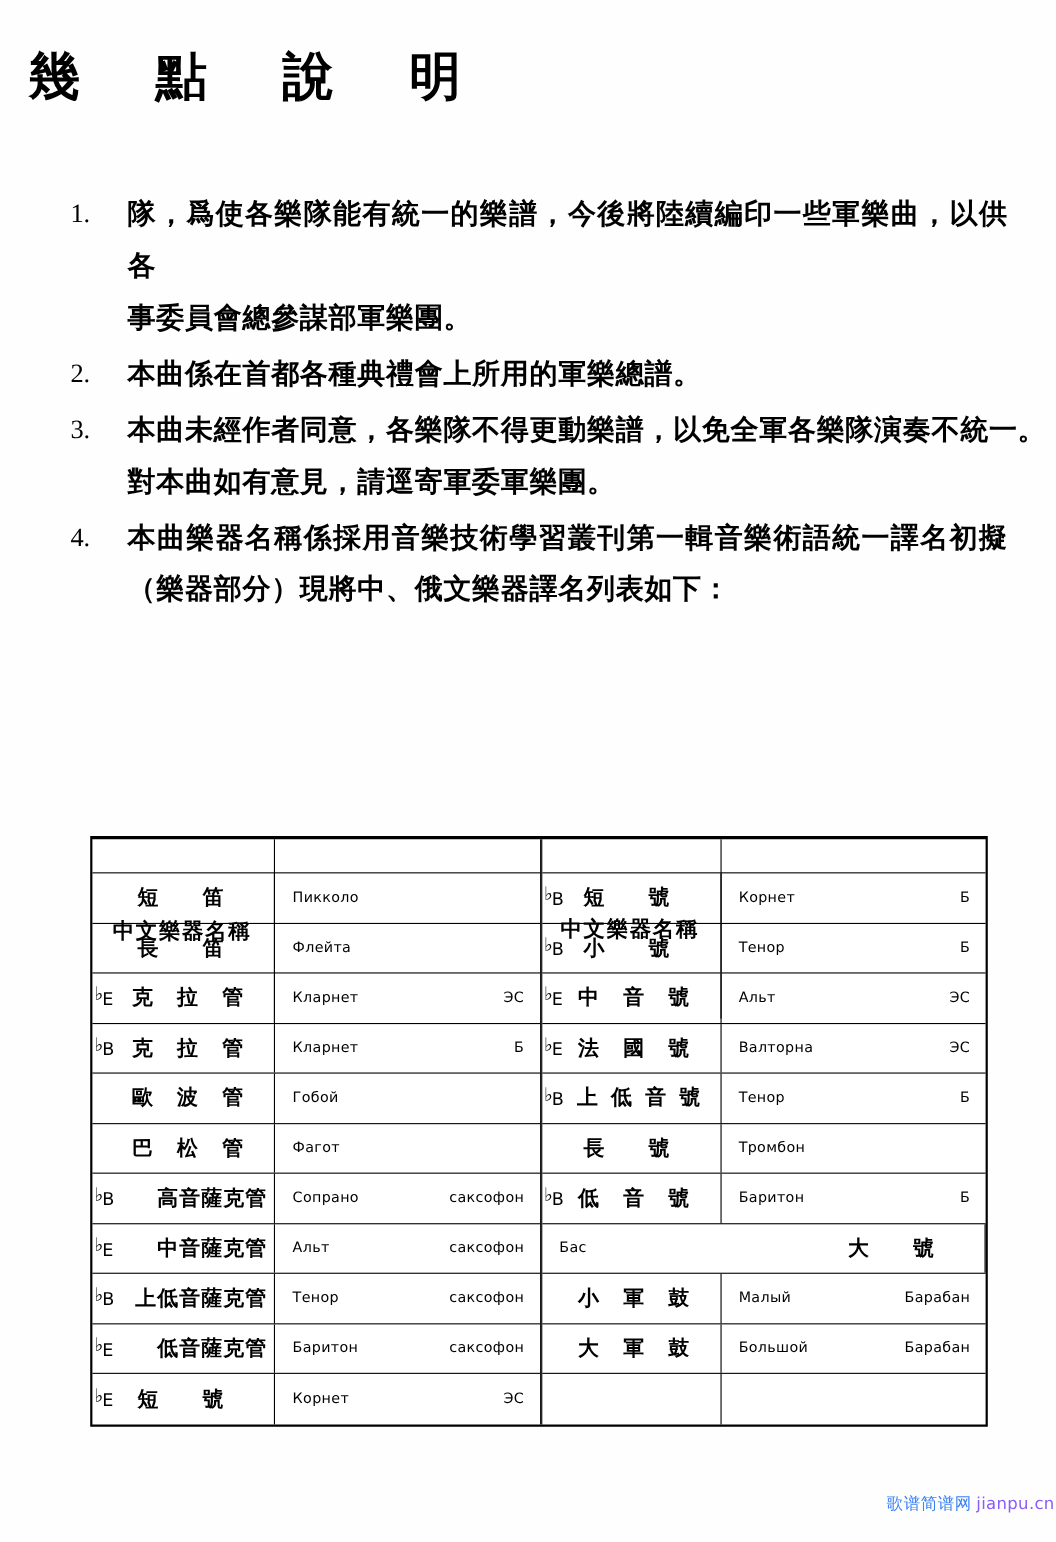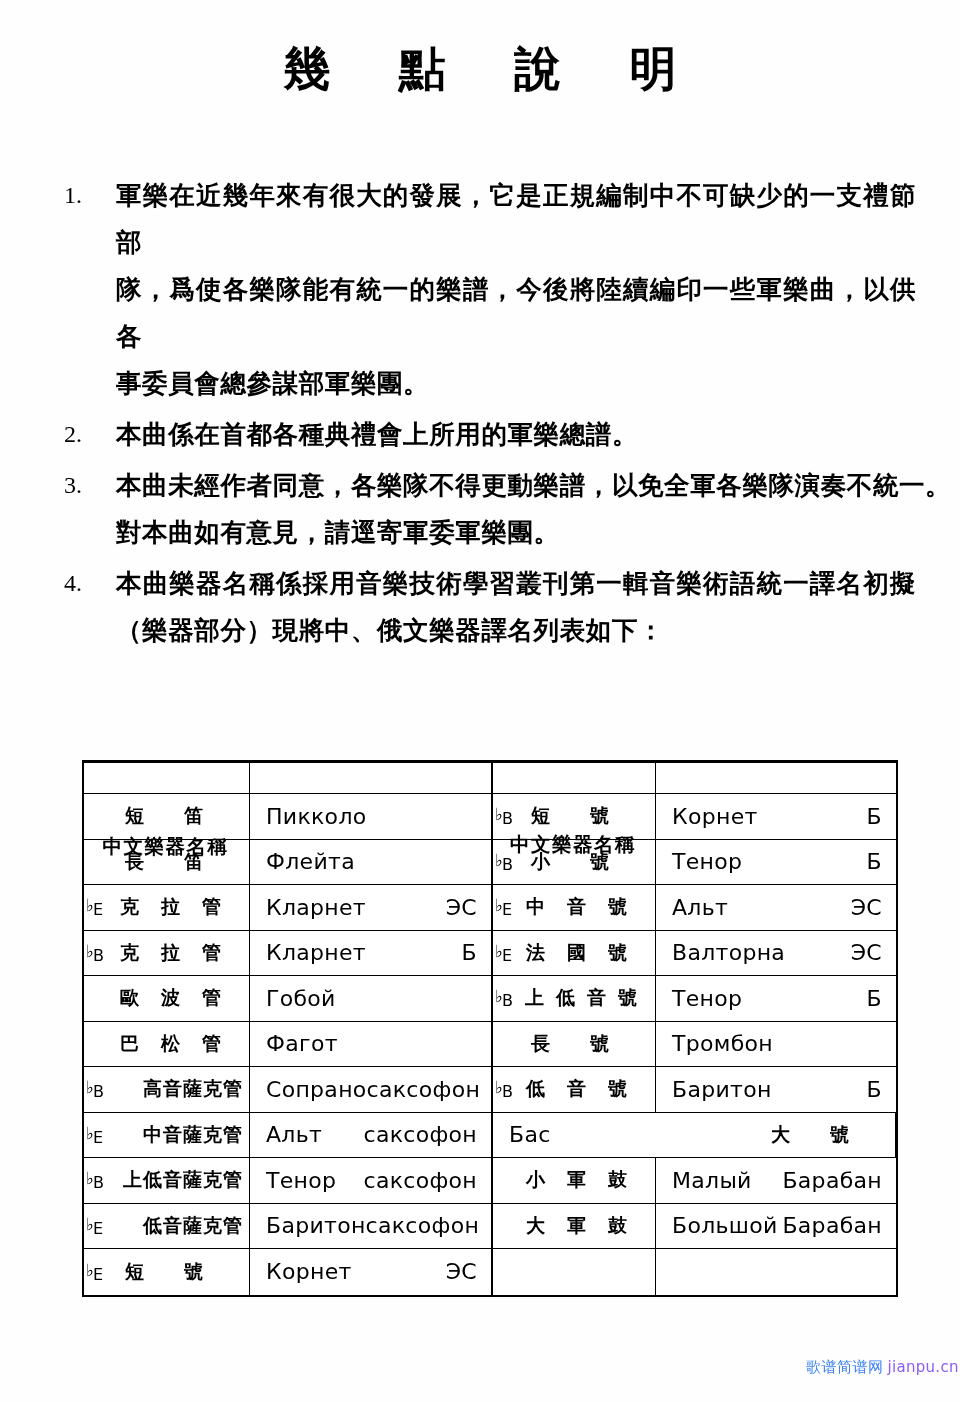--- a/index.html
+++ b/index.html
@@ -23,21 +23,21 @@
     height: 1402px;
     background: #fefefe;
   }
 
   
   .title {
     position: absolute;
     top: 38px;
     left: 0;
     width: 960px;
-    text-align: center;
+    text-align: left;
     font-size: 47px;
     font-weight: bold;
     letter-spacing: 26px;
     text-indent: 26px;
     font-family: "DejaVu Serif", "Liberation Serif", serif;
     color: #000;
   }
 
   
   .body-block {
@@ -124,21 +124,21 @@
     font-weight: 600;
     justify-content: flex-end;
     position: relative;
   }
   .half-right .cell.cn { width: 163px; flex: 0 0 163px; }
 
   .cell.ru {
     flex: 1;
     padding: 0 14px 0 16px;
     font-family: "DejaVu Sans", sans-serif;
-    font-size: 22px;
+    font-size: 13px;
     justify-content: space-between;
     letter-spacing: 0.3px;
   }
 
   
   .row.hdr { height: 31px; border-bottom: 1.4px solid #000; flex-direction: column; }
   .row.hdr .cell {
     justify-content: center;
     font-size: 19.5px;
     font-weight: 700;
@@ -201,21 +201,20 @@
 
 <div class="page">
 
   <div class="title">幾 點 說 明</div>
 
   <div class="body-block">
 
     <div class="item">
       <div class="item-num">1.</div>
       <div class="item-text">
-        <span class="ln justify">軍樂在近幾年來有很大的發展，它是正規編制中不可缺少的一支禮節部</span>
         <span class="ln justify">隊，爲使各樂隊能有統一的樂譜，今後將陸續編印一些軍樂曲，以供各</span>
         <span class="ln">事委員會總參謀部軍樂團。</span>
       </div>
     </div>
 
     <div class="item">
       <div class="item-num">2.</div>
       <div class="item-text">
         <span class="ln">本曲係在首都各種典禮會上所用的軍樂總譜。</span>
       </div>

